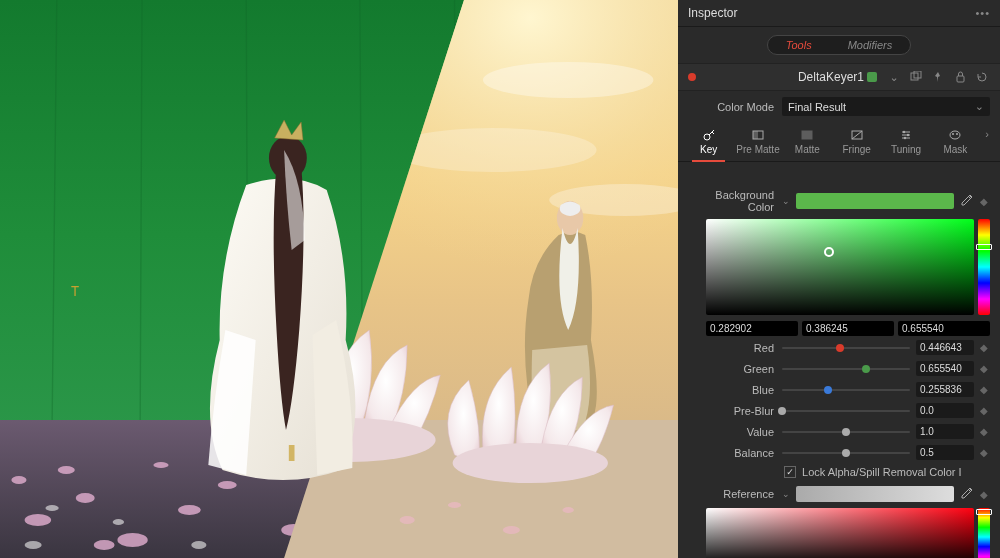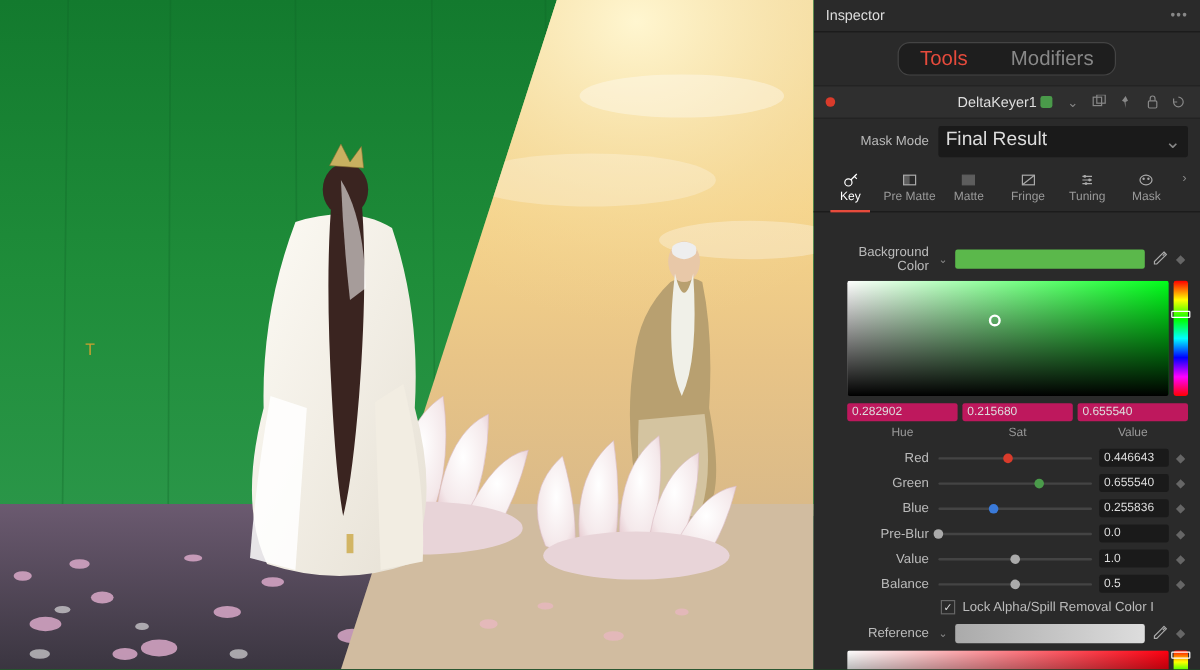--- a/index.html
+++ b/index.html
@@ -5,21 +5,21 @@
 * { box-sizing: border-box; margin: 0; padding: 0; font-family: -apple-system, Arial, sans-serif; }
 body { background: #1a1a1a; width: 1000px; height: 558px; overflow: hidden; display: flex; }
 .viewer { width: 716px; height: 558px; position: relative; background: #2a8a3a; overflow: hidden; }
 .viewer svg { width: 100%; height: 100%; display: block; }
 .inspector { width: 340px; height: 558px; background: #2a2a2a; color: #ccc; font-size: 11px; display: flex; flex-direction: column; }
 .insp-header { display: flex; align-items: center; justify-content: space-between; padding: 6px 10px; border-bottom: 1px solid #1a1a1a; }
 .insp-header .title { color: #ddd; font-size: 12px; }
 .insp-header .dots { color: #888; letter-spacing: 1px; }
 .tab-row { display: flex; justify-content: center; padding: 8px 0; gap: 0; }
 .tab-pill { display: flex; border: 1px solid #444; border-radius: 10px; overflow: hidden; background: #1e1e1e; }
-.tab-pill > div { padding: 3px 18px; font-size: 17px; color: #888; }
+.tab-pill > div { padding: 3px 18px; font-size: 11px; color: #888; font-style: italic; }
 .tab-pill > div.active { color: #e64b3c; }
 .node-row { display: flex; align-items: center; padding: 6px 10px; background: #2f2f2f; border-top: 1px solid #222; border-bottom: 1px solid #222; }
 .node-dot { width: 8px; height: 8px; border-radius: 50%; background: #d93b2b; margin-right: 8px; }
 .node-name { flex: 1; color: #ddd; font-size: 12px; text-align: right; }
 .node-icons { display: flex; gap: 6px; align-items: center; }
 .nicon { width: 16px; height: 14px; display: flex; align-items: center; justify-content: center; color: #888; font-size: 11px; }
 .green-sq { width: 10px; height: 10px; background: #4a9a4a; border-radius: 2px; }
 .sub-tabs { display: flex; align-items: flex-start; padding: 0 6px; border-bottom: 1px solid #1a1a1a; position: relative; }
 .sub-tab { flex: 1; text-align: center; padding: 6px 2px; color: #999; font-size: 10px; position: relative; cursor: pointer; }
 .sub-tab.active { color: #fff; }
@@ -33,34 +33,34 @@
 .swatch { flex: 1; height: 16px; border-radius: 2px; }
 .caret { color: #888; font-size: 9px; }
 .eyedrop { color: #999; font-size: 12px; width: 14px; text-align: center; }
 .diamond { color: #666; font-size: 10px; width: 10px; }
 .picker { margin: 4px 0 6px 18px; display: flex; gap: 4px; height: 96px; }
 .picker .gradient { flex: 1; position: relative; border-radius: 2px; }
 .picker .marker { position: absolute; width: 10px; height: 10px; border: 2px solid #fff; border-radius: 50%; transform: translate(-50%, -50%); }
 .hue-strip { width: 12px; border-radius: 2px; position: relative; }
 .hue-handle { position: absolute; left: -2px; right: -2px; height: 6px; border: 1px solid #fff; border-radius: 1px; }
 .hsv-row { display: flex; gap: 4px; margin: 0 0 4px 18px; }
-.hsv-row .num { flex: 1; background: #be185d; color: #ddd; padding: 2px 4px; font-size: 10px; border-radius: 2px; text-align: left; }
+.hsv-row .num { flex: 1; background: #000000; color: #ddd; padding: 2px 4px; font-size: 10px; border-radius: 2px; text-align: left; }
 .hsv-labels { display: flex; gap: 4px; margin: 0 0 8px 18px; }
 .hsv-labels div { flex: 1; text-align: center; color: #999; font-size: 10px; }
 .slider { flex: 1; height: 12px; position: relative; }
 .slider::before { content: ''; position: absolute; left: 0; right: 0; top: 50%; height: 2px; background: #444; border-radius: 1px; transform: translateY(-50%); }
 .slider .dot { position: absolute; top: 50%; width: 8px; height: 8px; border-radius: 50%; transform: translate(-50%, -50%); background: #aaa; }
 .slider .dot.red { background: #d93b2b; }
 .slider .dot.green { background: #4a9a4a; }
 .slider .dot.blue { background: #3a7ad9; }
 .valbox { width: 58px; background: #1a1a1a; padding: 2px 4px; font-size: 10px; color: #ddd; border-radius: 2px; text-align: left; }
 .valbox.center { text-align: left; }
 .checkrow { display: flex; align-items: center; gap: 6px; margin: 4px 0 8px 96px; }
 .checkbox { width: 12px; height: 12px; border: 1px solid #666; display: flex; align-items: center; justify-content: center; font-size: 9px; color: #ddd; }
-.select-box { flex: 1; background: #1a1a1a; padding: 3px 6px; border-radius: 2px; display: flex; justify-content: space-between; align-items: flex-start; color: #ddd; font-size: 16px; gap: 20px; }
+.select-box { flex: 1; background: #1a1a1a; padding: 3px 6px; border-radius: 2px; display: flex; justify-content: space-between; align-items: flex-end; color: #ddd; font-size: 11px; gap: 20px; }
 </style>
 </head>
 <body>
 
 <div class="viewer">
   <svg viewBox="0 0 716 558" preserveAspectRatio="none">
     <defs>
       <linearGradient id="skygrad" x1="0" y1="0" x2="0" y2="1">
         <stop offset="0%" stop-color="#f5e0a8"></stop>
         <stop offset="40%" stop-color="#f7d58a"></stop>
@@ -228,21 +228,21 @@
       <div class="nicon">
         <svg width="12" height="12" viewBox="0 0 12 12">
             <path d="M6 2 A4 4 0 1 1 2 6" fill="none" stroke="#888"></path>
             <path d="M2 3 L2 6 L5 6" fill="none" stroke="#888"></path>
           </svg>
       </div>
     </div>
   </div>
 
   <div class="prow" style="padding:6px 10px;margin:0;">
-    <div class="plabel">Mask Mode</div>
+    <div class="plabel">Color Mode</div>
     <div class="select-box">
       <span>Final Result</span>
       <span style="color:#888;">⌄</span>
     </div>
   </div>
 
   <div class="sub-tabs">
     <div class="sub-tab active">
       <svg class="ticon" viewBox="0 0 14 14">
           <circle cx="5" cy="9" r="3" fill="none" stroke="currentColor"></circle>
@@ -306,27 +306,22 @@
     <div class="picker">
       <div class="gradient" style="background:linear-gradient(to top, #000, transparent), linear-gradient(to right, #fff, #00ff1a);">
         <div class="marker" style="left:46%; top:34%"></div>
       </div>
       <div class="hue-strip" style="background:linear-gradient(to bottom,#f00,#ff0,#0f0,#0ff,#00f,#f0f,#f00);">
         <div class="hue-handle" style="top:26%"></div>
       </div>
     </div>
     <div class="hsv-row">
       <div class="num">0.282902</div>
-      <div class="num">0.215680</div>
+      <div class="num">0.386245</div>
       <div class="num">0.655540</div>
-    </div>
-    <div class="hsv-labels">
-      <div>Hue</div>
-      <div>Sat</div>
-      <div>Value</div>
     </div>
 
     <div class="prow">
       <div class="plabel">Red</div>
       <div class="slider">
           <div class="dot red" style="left:45%"></div>
         </div>
       <div class="valbox">0.446643</div>
       <span class="diamond">◆</span>
     </div>

